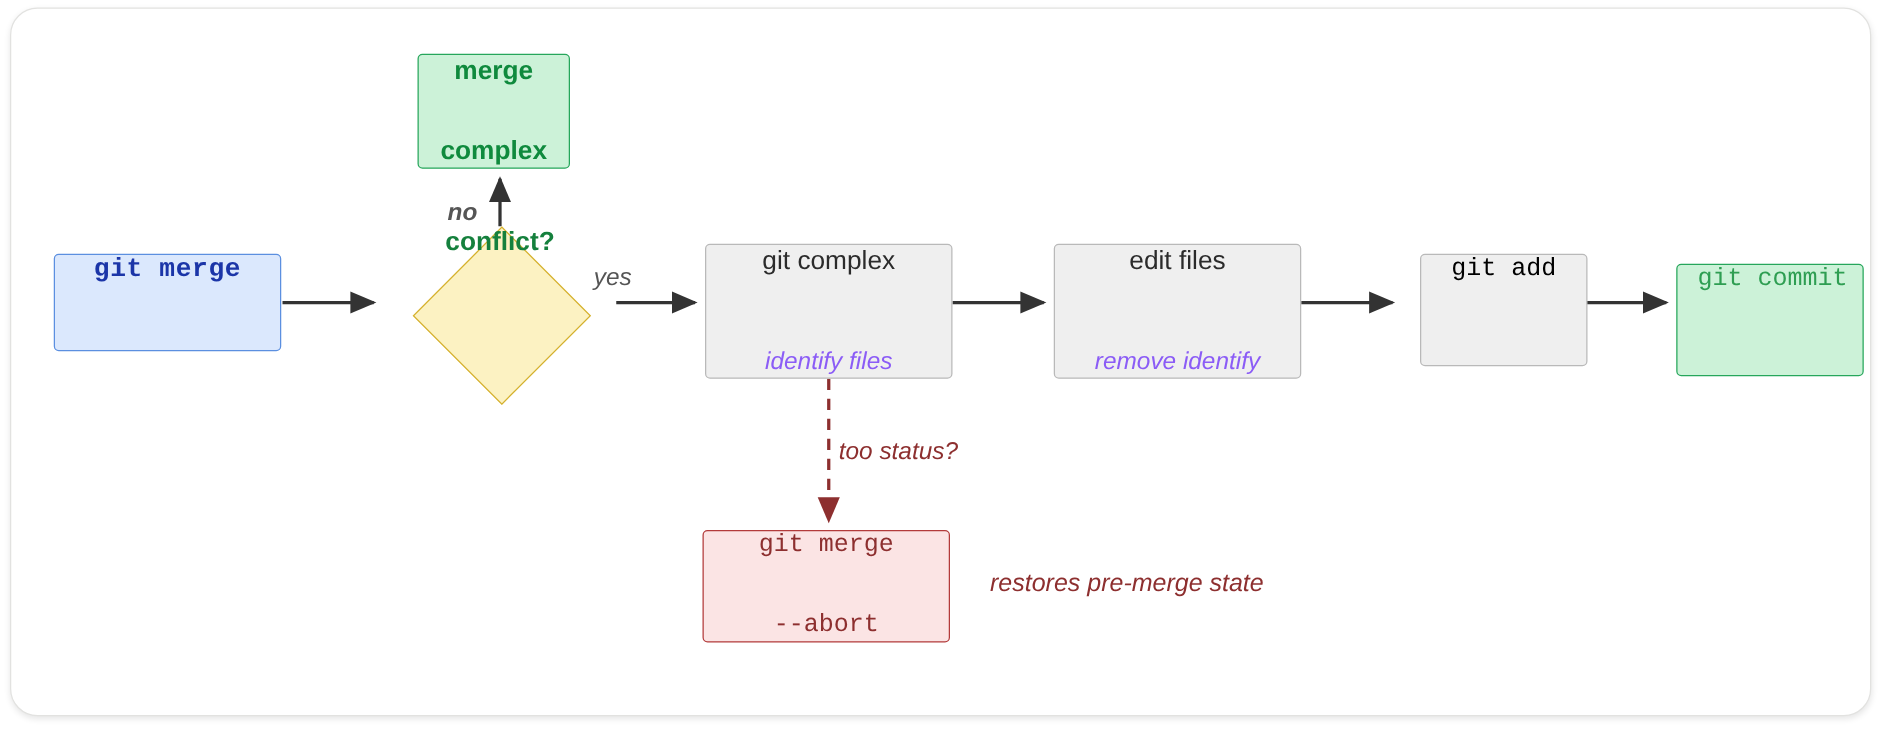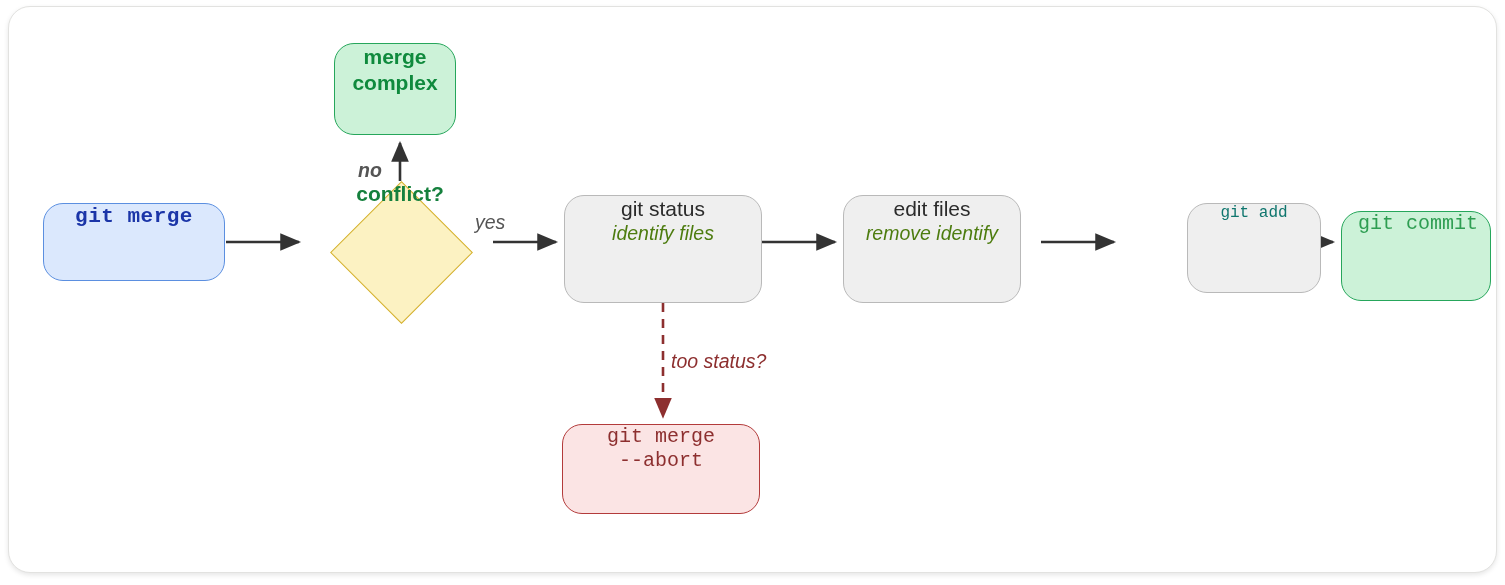--- a/index.html
+++ b/index.html
@@ -22,27 +22,27 @@
     box-sizing: border-box;
     overflow: hidden;
   }
   #stage { position: absolute; left: 0; top: 0; width: 1489px; height: 567px; }
   svg#edges { position: absolute; left: 0; top: 0; width: 1489px; height: 567px; }
 
   .node {
     position: absolute;
     box-sizing: border-box;
     display: flex; flex-direction: column;
-    align-items: center; justify-content: flex-start;
-    border-radius: 20px;
+    align-items: center; justify-content: space-between;
+    border-radius: 4px;
     text-align: center;
     line-height: 1.22;
   }
   .t-main  { display:block; }
-  .t-sub   { display:block; font-style: italic; color:#4d7c0f; font-size: 19.5px; }
+  .t-sub   { display:block; font-style: italic; color:#8b5cf6; font-size: 19.5px; }
 
   
   #n-start {
     left: 34px; top: 196px; width: 182px; height: 78px;
     background: #dbe8fd; border: 1.4px solid #5b8fe0;
     color: #1b35a8; font-family: "Liberation Mono", monospace;
     font-weight: bold; font-size: 21px; letter-spacing: .5px;
   }
   
   #n-decision {
@@ -63,23 +63,23 @@
     left: 325px; top: 36px; width: 122px; height: 92px;
     background: #ccf2d8; border: 1.4px solid #26a65b;
     color: #0f8a3d; font-weight: bold; font-size: 21px;
   }
   
   .proc {
     background: #efefef; border: 1.2px solid #b9b9b9;
     color: #2b2b2b; font-size: 21px;
   }
   #n-status   { left: 555px; top: 188px; width: 198px; height: 108px; }
-  #n-edit     { left: 834px; top: 188px; width: 178px; height: 108px; }
-  #n-add      { left: 1178px; top: 196px; width: 134px; height: 90px;
-                font-family:"Liberation Mono", monospace; color:#0f766e; font-size: 16px; }
+  #n-edit     { left: 834px; top: 188px; width: 198px; height: 108px; }
+  #n-add      { left: 1127px; top: 196px; width: 134px; height: 90px;
+                font-family:"Liberation Mono", monospace; color:#000000; font-size: 20px; }
   #n-commit   { left: 1332px; top: 204px; width: 150px; height: 90px;
                 background:#ccf2d8; border:1.3px solid #26a65b; color:#2e9e52;
                 font-family:"Liberation Mono", monospace; font-size: 20px; }
   #n-commit .t-main { white-space: nowrap; transform: translateX(2px); }
   
   #n-abort {
     left: 553px; top: 417px; width: 198px; height: 90px;
     background: #fbe4e4; border: 1.3px solid #b33b3b;
     color: #8d2f2f; font-family: "Liberation Mono", monospace; font-size: 20px;
   }
@@ -144,21 +144,21 @@
       <div class="dia"></div>
       <span class="lbl">conflict?</span>
     </div>
 
     <div class="node" id="n-complete">
       <span class="t-main">merge</span>
       <span class="t-main">complex</span>
     </div>
 
     <div class="node proc" id="n-status">
-      <span class="t-main">git status</span>
+      <span class="t-main">git complex</span>
       <span class="t-sub">identify files</span>
     </div>
 
     <div class="node proc" id="n-edit">
       <span class="t-main">edit files</span>
       <span class="t-sub">remove identify</span>
     </div>
 
     <div class="node proc" id="n-add">
       <span class="t-main">git add</span>
@@ -169,15 +169,16 @@
     </div>
 
     <div class="node" id="n-abort">
       <span class="t-main">git merge</span>
       <span class="t-main">--abort</span>
     </div>
 
     <span class="edge-label" id="lbl-no">no</span>
     <span class="edge-label" id="lbl-yes">yes</span>
     <span class="edge-label" id="lbl-complex">too status?</span>
+    <span id="note-restores">restores pre-merge state</span>
 
   </div>
 </div>
 
 </body></html>

